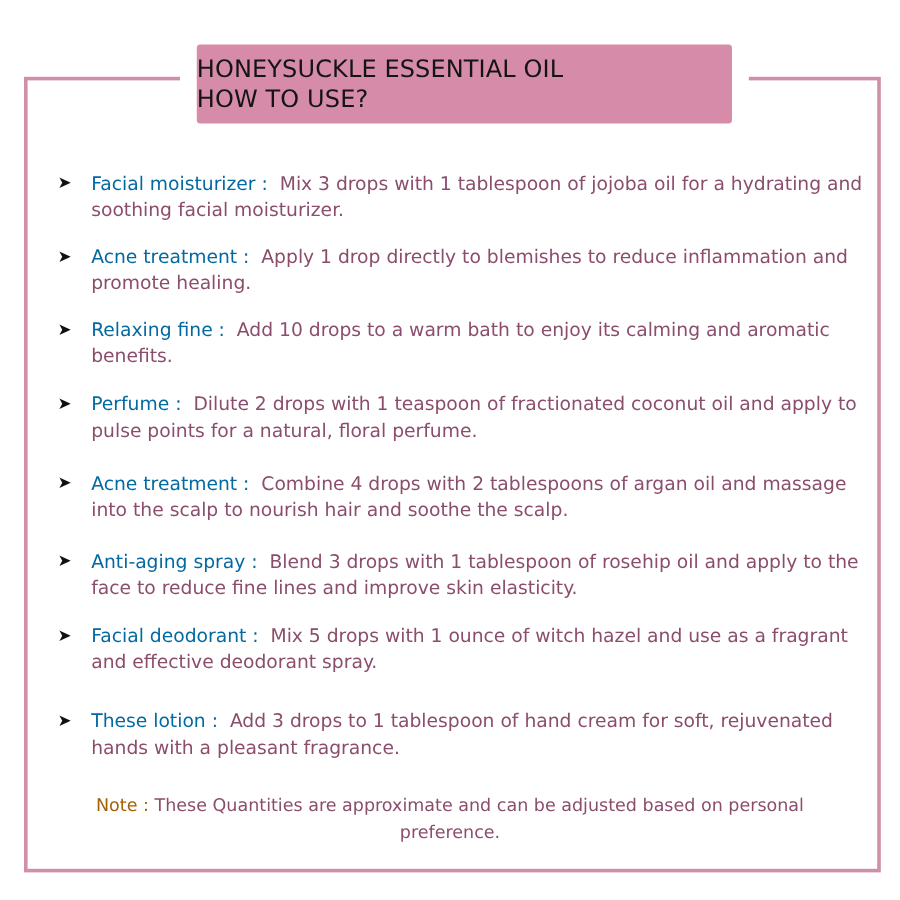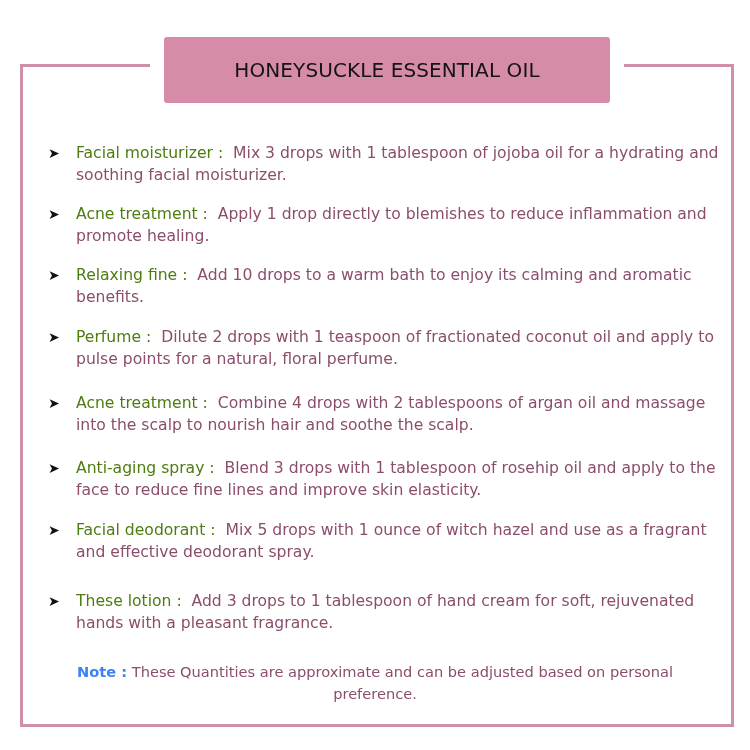--- a/index.html
+++ b/index.html
@@ -2,39 +2,40 @@
 <html><head>
 <meta charset="utf-8">
 <style>
   html, body { margin:0; padding:0; }
   body { width:750px; height:750px; background:#ffffff; position:relative; overflow:hidden;
          font-family:"DejaVu Sans", sans-serif; }
   .frame { position:absolute; left:20px; top:64px; width:708px; height:657px;
            border:3px solid #cf8fab; }
   .title-box { position:absolute; left:164px; top:37px; width:446px; height:66px;
                background:#d68ba9; border-radius:3px; display:flex; flex-direction:column;
-               align-items:center; justify-content:center; z-index:2;
+               justify-content:center; z-index:2;
                box-shadow:0 0 0 14px #ffffff; }
   .title-line { font-size:20px; color:#141414; line-height:25px; letter-spacing:0.1px; }
   .items { position:absolute; left:48px; top:142px; width:680px; }
   .item { position:absolute; left:0; width:680px; }
   .bullet { position:absolute; left:0; top:3px; font-size:14px; color:#111; }
   .text { position:absolute; left:28px; width:650px; font-size:15.6px; line-height:22px; color:#8b4d6c; }
-  .label { color:#4d7c0f; font-weight:normal; }
+  .label { color:#0369a1; font-weight:normal; }
   .note { position:absolute; left:60px; width:630px; top:661px; text-align:center;
           font-size:14.6px; line-height:22px; color:#8b4d6c; }
-  .note .label { color:#3b82f6;font-weight:bold; }
+  .note .label { color:#a16207; }
 </style>
 </head>
 <body>
 
 <div class="frame"></div>
 
 <div class="title-box">
   <div class="title-line">HONEYSUCKLE ESSENTIAL OIL</div>
+  <div class="title-line">HOW TO USE?</div>
 </div>
 
 <div class="items">
   <div class="item" style="top:0px">
     <span class="bullet">➤</span>
     <div class="text"><span class="label">Facial moisturizer :</span>&nbsp; <span>Mix 3 drops with 1 tablespoon of jojoba oil for a hydrating and soothing facial moisturizer.</span></div>
   </div>
   <div class="item" style="top:61px">
     <span class="bullet">➤</span>
     <div class="text"><span class="label">Acne treatment :</span>&nbsp; <span>Apply 1 drop directly to blemishes to reduce inflammation and promote healing.</span></div>

